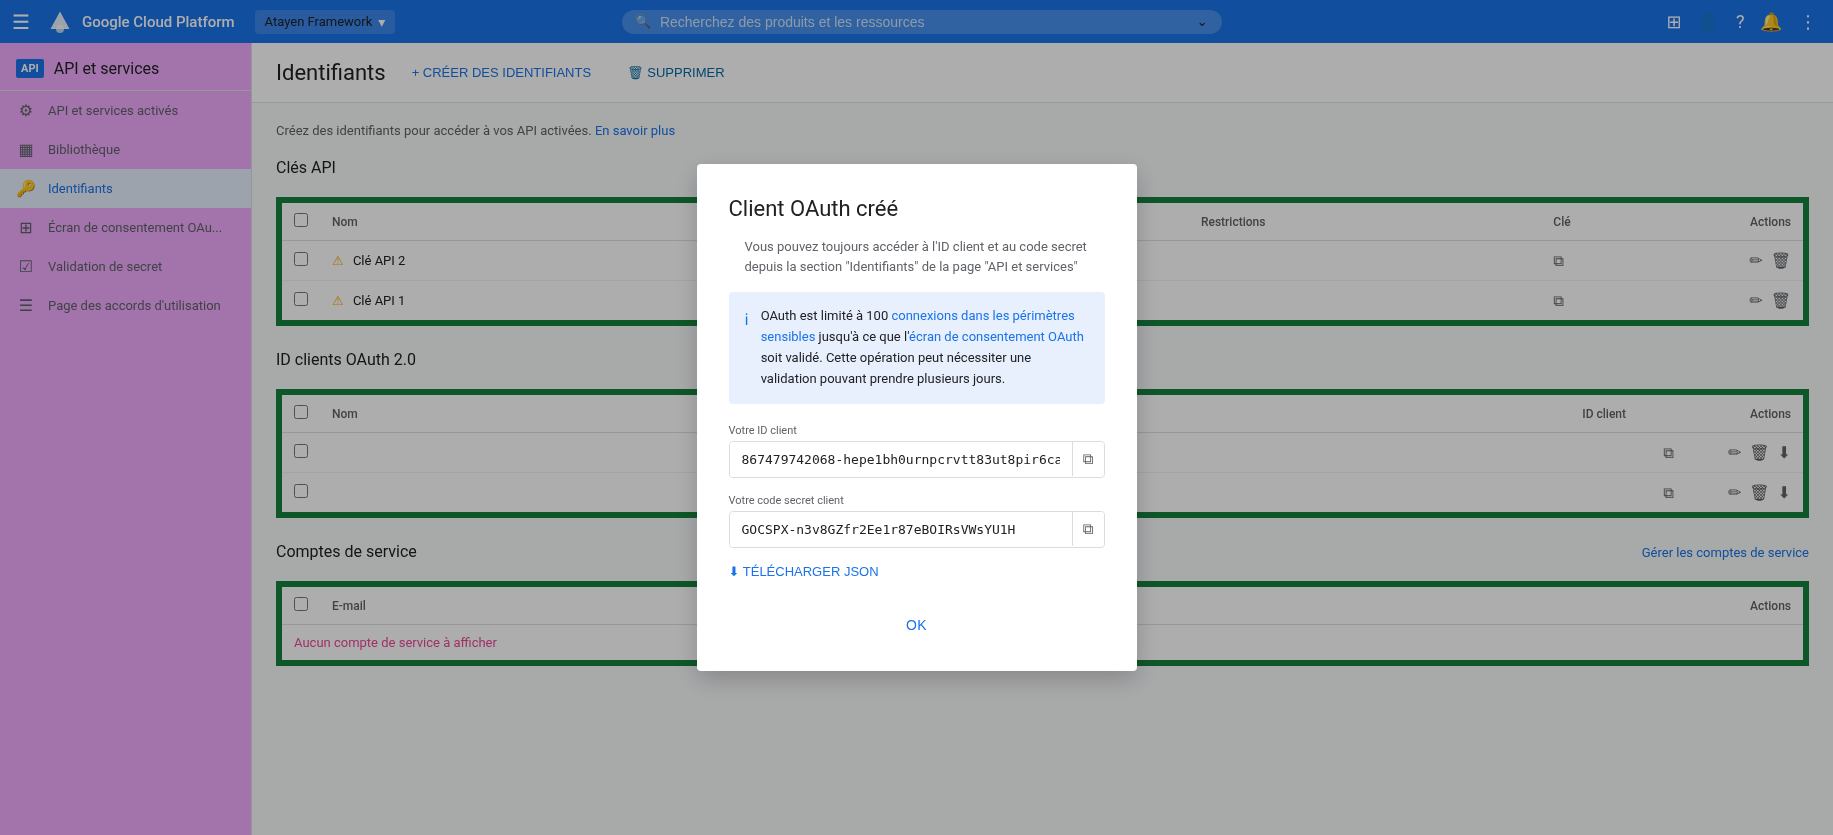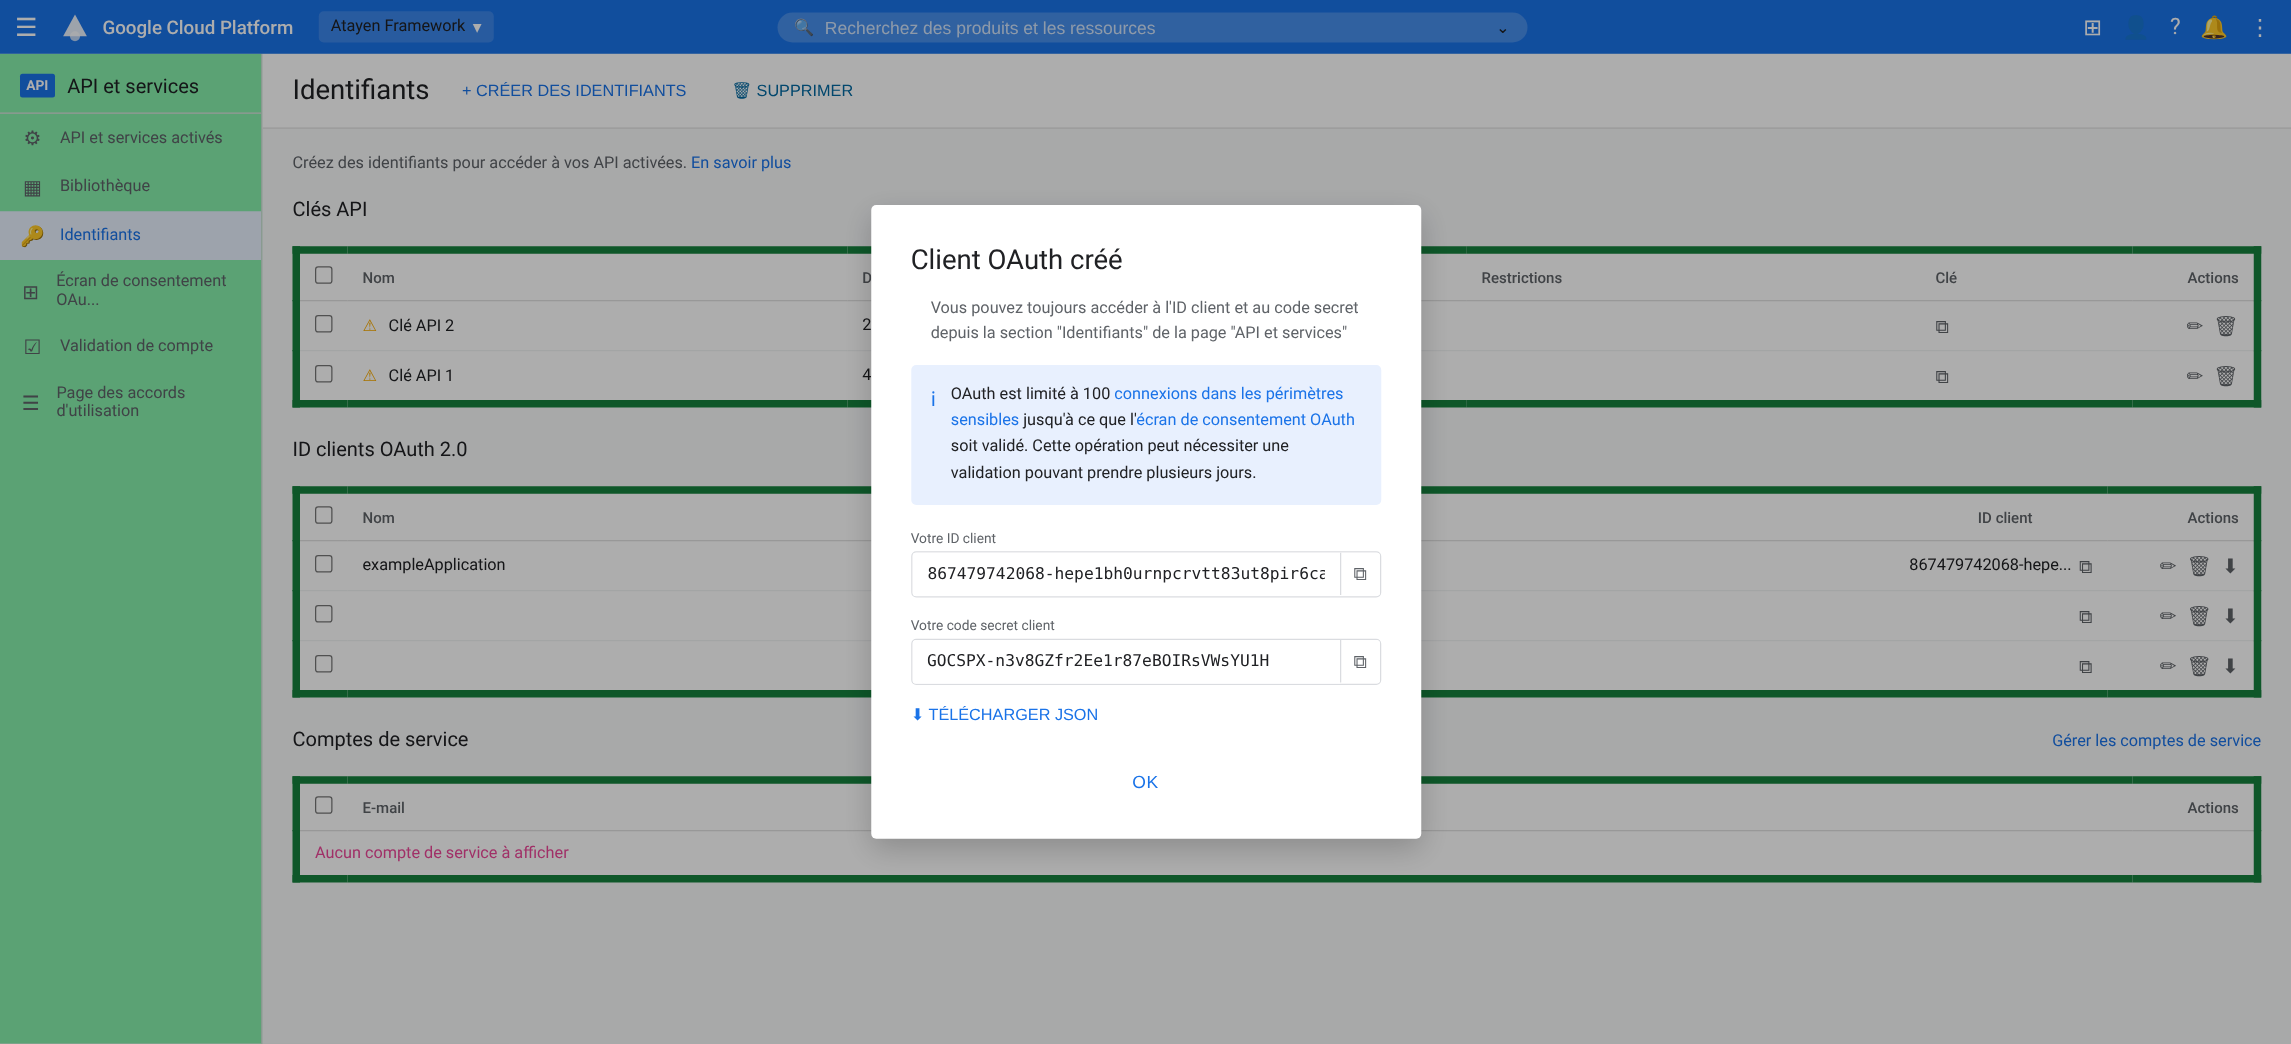--- a/index.html
+++ b/index.html
@@ -19,21 +19,21 @@
     .topbar-search input { background: transparent; border: none; outline: none; color: white; font-size: 14px; width: 100%; }
     .topbar-search input::placeholder { color: rgba(255,255,255,0.75); }
     .topbar-search-icon { color: rgba(255,255,255,0.8); }
     .topbar-actions { display: flex; align-items: center; gap: 8px; margin-left: auto; }
     .topbar-actions .icon-btn { color: white; font-size: 18px; cursor: pointer; padding: 4px; }
 
     
     .layout { display: flex; margin-top: 43px; height: calc(100vh - 43px); }
 
     
-    .sidebar { width: 210px; background: #86efac; border-right: 1px solid #e0e0e0; flex-shrink: 0; overflow-y: auto; }
+    .sidebar { width: 252px; background: #f0abfc; border-right: 1px solid #e0e0e0; flex-shrink: 0; overflow-y: auto; }
     .sidebar-header { display: flex; align-items: center; gap: 10px; padding: 16px 16px 12px; border-bottom: 1px solid #e0e0e0; }
     .sidebar-header-icon { background: #1a73e8; color: white; font-size: 11px; font-weight: bold; padding: 3px 5px; border-radius: 2px; }
     .sidebar-header-title { font-size: 16px; color: #202124; font-weight: 400; }
     .sidebar-item { display: flex; align-items: center; gap: 12px; padding: 10px 16px; cursor: pointer; color: #5f6368; font-size: 13px; }
     .sidebar-item.active { background: #e8f0fe; color: #1a73e8; }
     .sidebar-item.active .sidebar-item-icon { color: #1a73e8; }
     .sidebar-item-icon { font-size: 16px; width: 20px; text-align: center; }
 
     
     .main { flex: 1; overflow-y: auto; background: #f8f9fa; padding: 0; }
@@ -151,21 +151,21 @@
     <div class="sidebar-item active">
       <span class="sidebar-item-icon">🔑</span>
       <span>Identifiants</span>
     </div>
     <div class="sidebar-item">
       <span class="sidebar-item-icon">⊞</span>
       <span>Écran de consentement OAu...</span>
     </div>
     <div class="sidebar-item">
       <span class="sidebar-item-icon">☑</span>
-      <span>Validation de compte</span>
+      <span>Validation de secret</span>
     </div>
     <div class="sidebar-item">
       <span class="sidebar-item-icon">☰</span>
       <span>Page des accords d'utilisation</span>
     </div>
   </nav>
 
   <main class="main">
     <div class="page-header">
       <h1 class="page-title">Identifiants</h1>
@@ -237,24 +237,24 @@
           <tr>
             <th class="col-check"><input type="checkbox" style=""></th>
             <th>Nom</th>
             <th style="text-align:right; padding-right: 60px;">ID client</th>
             <th class="col-actions-wide">Actions</th>
           </tr>
         </thead>
         <tbody>
           <tr>
             <td class="col-check"><input type="checkbox" style=""></td>
-            <td>exampleApplication</td>
+            <td></td>
             <td>
               <div class="id-client-val">
-                <span style="flex:1;text-align:right;">867479742068-hepe...</span>
+                <span style="flex:1;"></span>
                 <span class="copy-btn">⧉</span>
               </div>
             </td>
             <td class="col-actions">
               <div class="action-icons">
                 <span>✏</span>
                 <span>🗑</span>
                 <span>⬇</span>
               </div>
             </td>
@@ -269,37 +269,20 @@
               </div>
             </td>
             <td class="col-actions">
               <div class="action-icons">
                 <span>✏</span>
                 <span>🗑</span>
                 <span>⬇</span>
               </div>
             </td>
           </tr>
-          <tr>
-            <td class="col-check"><input type="checkbox" style=""></td>
-            <td></td>
-            <td>
-              <div class="id-client-val">
-                <span style="flex:1;"></span>
-                <span class="copy-btn">⧉</span>
-              </div>
-            </td>
-            <td class="col-actions">
-              <div class="action-icons">
-                <span>✏</span>
-                <span>🗑</span>
-                <span>⬇</span>
-              </div>
-            </td>
-          </tr>
         </tbody>
       </table>
 
       <div style="display:flex; align-items:baseline; justify-content:space-between; margin-bottom:12px;">
         <div class="section-title" style="margin-bottom:0;">Comptes de service</div>
         <a href="#" class="manage-link">Gérer les comptes de service</a>
       </div>
       <table class="data-table">
         <thead>
           <tr>

